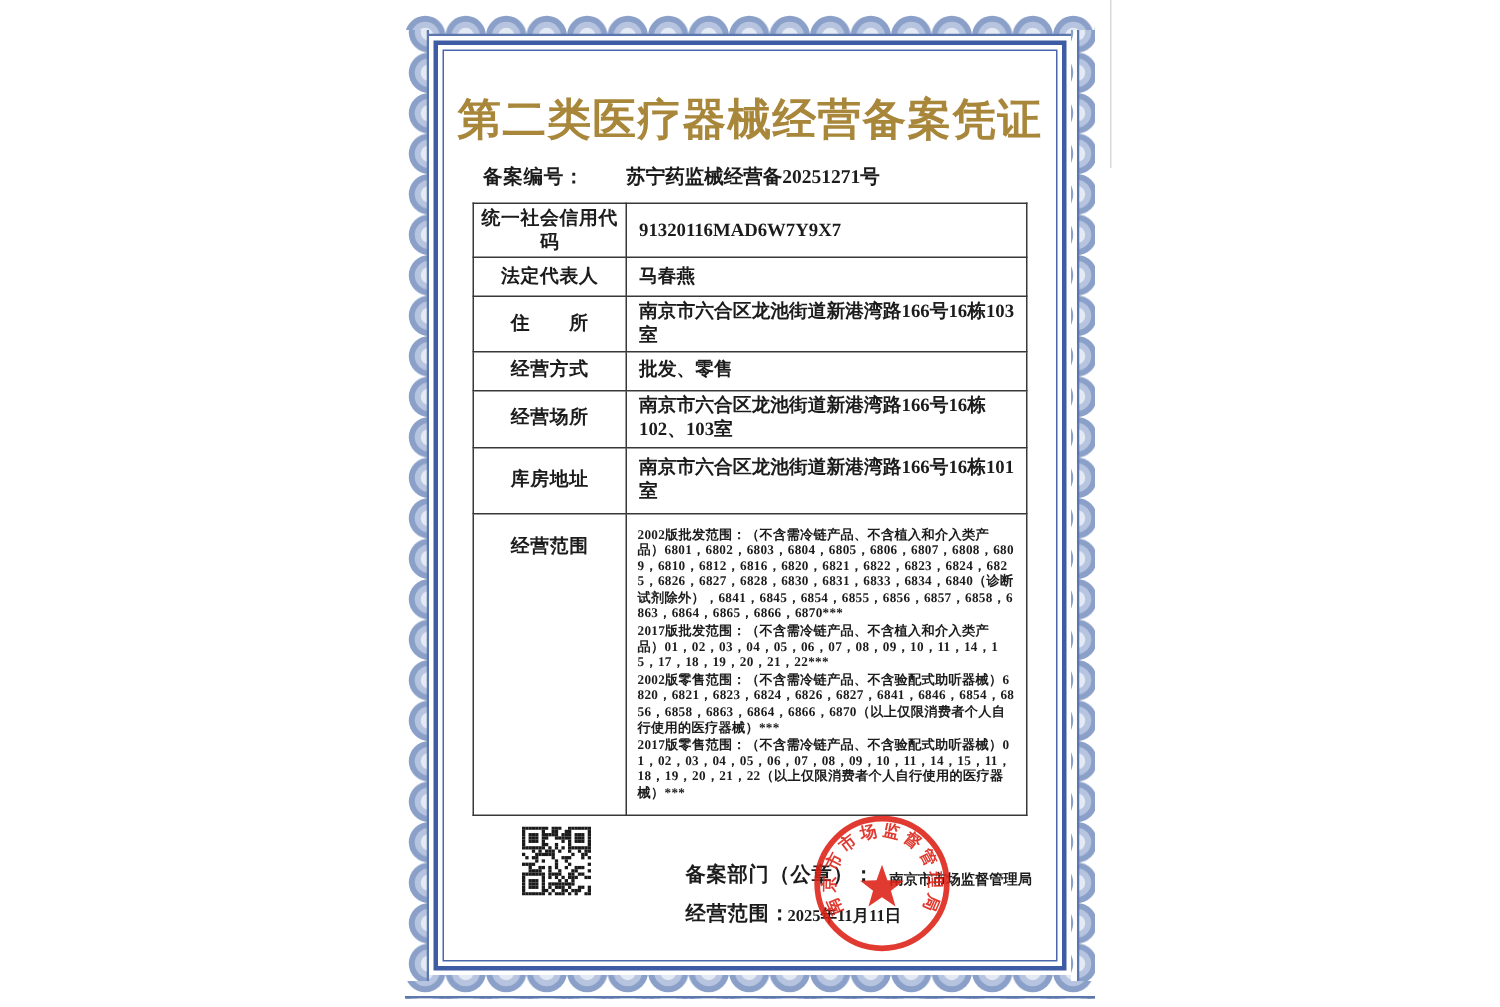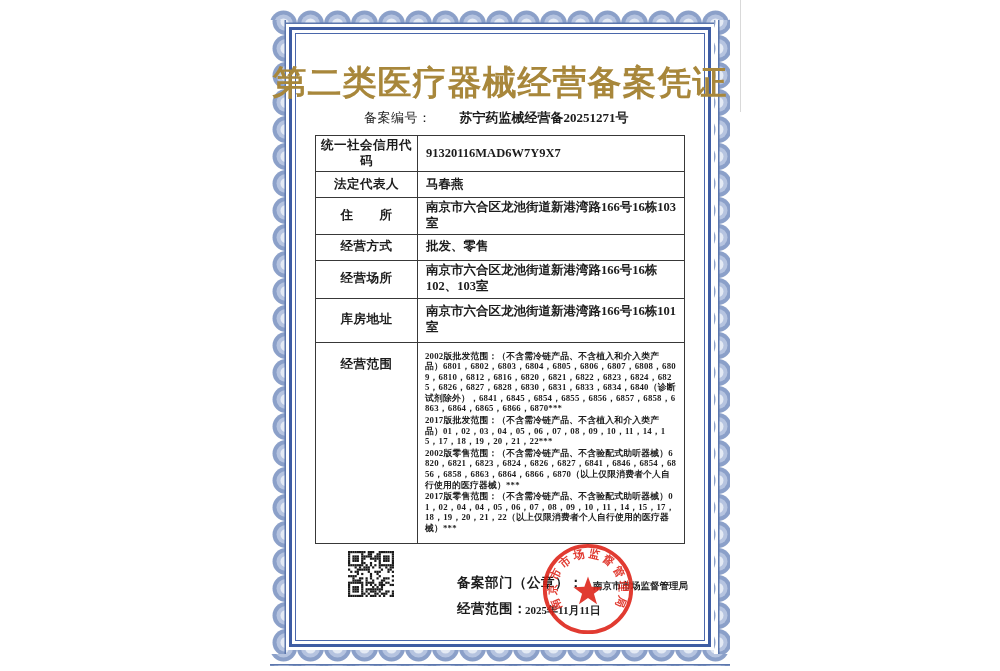--- a/index.html
+++ b/index.html
@@ -12,24 +12,24 @@
   .frame-outer{
     position:absolute;left:19px;top:19px;right:19px;bottom:19px;
     border:3px solid #3e5ca3;
   }
   .frame-inner{
     position:absolute;left:3px;top:3px;right:3px;bottom:3px;
     border:1px solid #4a67ab;
   }
   .title{
     position:absolute;left:0;top:52px;width:460px;text-align:center;
-    font-size:34px;font-weight:bold;color:#a8873b;letter-spacing:1px;
+    font-size:29px;font-weight:bold;color:#a8873b;letter-spacing:1px;
   }
   .regno{position:absolute;left:52px;top:101px;font-size:13px;}
-  .regno .lbl{font-weight:normal;letter-spacing:0.5px;margin-left:42px;}
+  .regno .lbl{font-weight:bold;letter-spacing:0.5px;}
   .regno .val{font-weight:600;margin-left:28px;font-size:13px;}
   table.cert{
     position:absolute;left:45px;top:127px;width:370px;
     border-collapse:collapse;table-layout:fixed;
   }
   table.cert td{
     border:1.5px solid #383838;vertical-align:middle;
     font-size:12.5px;line-height:1.25;overflow:hidden;
   }
   td.lblcell{width:95px;text-align:center;font-weight:bold;letter-spacing:0.5px;padding:2px 3px;}
@@ -134,21 +134,21 @@
     <tr class="r-tall">
       <td class="lblcell">库房地址</td>
       <td class="valcell">南京市六合区龙池街道新港湾路166号16栋101室</td>
     </tr>
     <tr class="r-scope">
       <td class="lblcell">经营范围</td>
       <td class="valcell">
         <p class="scope-line">2002版批发范围：（不含需冷链产品、不含植入和介入类产品）6801，6802，6803，6804，6805，6806，6807，6808，6809，6810，6812，6816，6820，6821，6822，6823，6824，6825，6826，6827，6828，6830，6831，6833，6834，6840（诊断试剂除外），6841，6845，6854，6855，6856，6857，6858，6863，6864，6865，6866，6870***</p>
         <p class="scope-line">2017版批发范围：（不含需冷链产品、不含植入和介入类产品）01，02，03，04，05，06，07，08，09，10，11，14，15，17，18，19，20，21，22***</p>
         <p class="scope-line">2002版零售范围：（不含需冷链产品、不含验配式助听器械）6820，6821，6823，6824，6826，6827，6841，6846，6854，6856，6858，6863，6864，6866，6870（以上仅限消费者个人自行使用的医疗器械）***</p>
-        <p class="scope-line">2017版零售范围：（不含需冷链产品、不含验配式助听器械）01，02，04，04，05，06，07，08，09，10，11，14，15，17，18，19，20，21，22（以上仅限消费者个人自行使用的医疗器械）***</p>
+        <p class="scope-line">2017版零售范围：（不含需冷链产品、不含验配式助听器械）01，02，03，04，05，06，07，08，09，10，11，14，15，11，18，19，20，21，22（以上仅限消费者个人自行使用的医疗器械）***</p>
       </td>
     </tr>
   </tbody>
     </table>
 
   <svg class="qr" id="qr-svg" viewBox="0 0 21 21" xmlns="http://www.w3.org/2000/svg">
       <rect x="7" y="0" width="1" height="1" fill="#1a1a1a"></rect>
       <rect x="9" y="0" width="1" height="1" fill="#1a1a1a"></rect>
       <rect x="10" y="0" width="1" height="1" fill="#1a1a1a"></rect>
       <rect x="11" y="0" width="1" height="1" fill="#1a1a1a"></rect>

